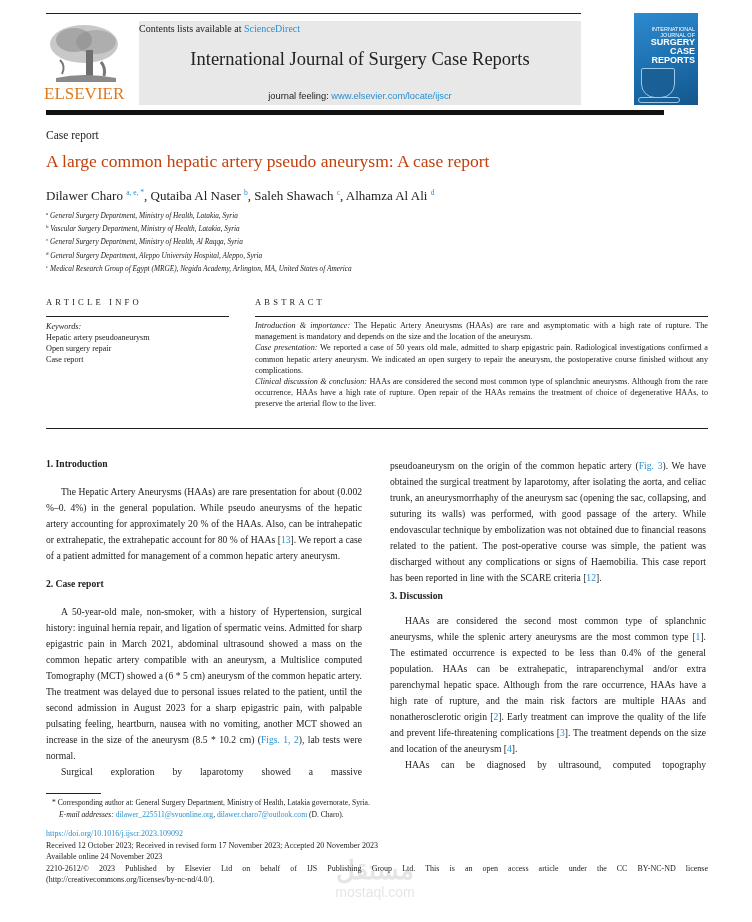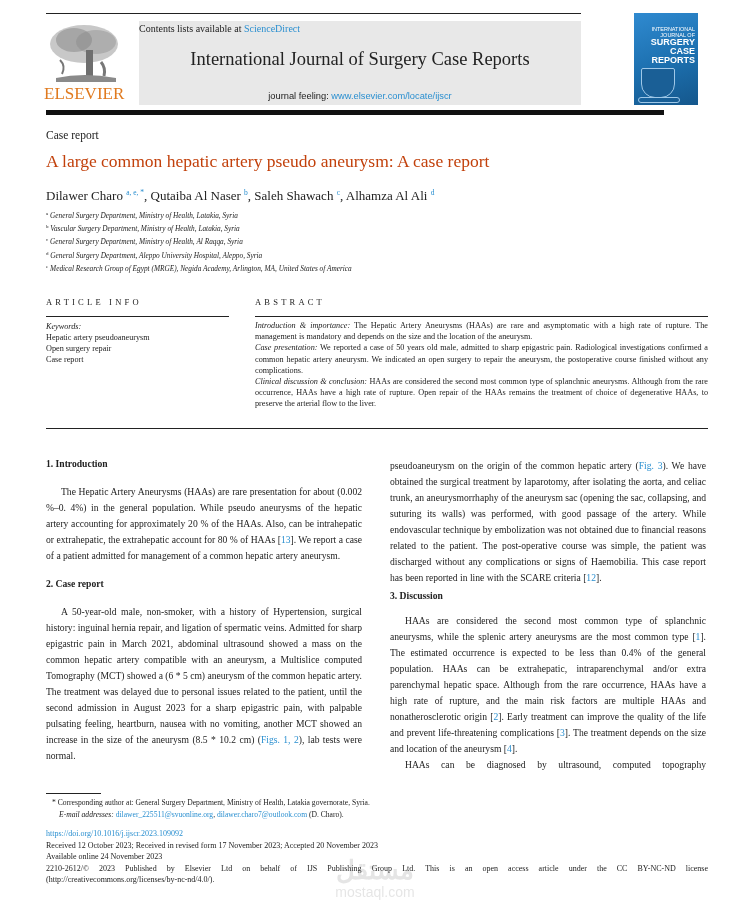--- a/index.html
+++ b/index.html
@@ -146,20 +146,21 @@
 <div class="abs abs-bottom-rule"></div>
 
 <div class="abs sec-head sec1">1.  Introduction</div>
 <div class="abs col p1">
   <p><span>The Hepatic Artery Aneurysms (HAAs) are rare presentation for about (0.002 %–0. 4%) in the general population. While pseudo aneurysms of the hepatic artery accounting for approximately 20 % of the HAAs. Also, can be intrahepatic or extrahepatic, the extrahepatic account for 80 % of HAAs [</span><a class="link">13</a><span>]. We report a case of a patient admitted for management of a common hepatic artery aneurysm.</span></p>
 </div>
 
 <div class="abs sec-head sec2">2.  Case report</div>
 <div class="abs col p2">
   <p><span>A 50-year-old male, non-smoker, with a history of Hypertension, surgical history: inguinal hernia repair, and ligation of spermatic veins. Admitted for sharp epigastric pain in March 2021, abdominal ultrasound showed a mass on the common hepatic artery compatible with an aneurysm, a Multislice computed Tomography (MCT) showed a (6 * 5 cm) aneurysm of the common hepatic artery. The treatment was delayed due to personal issues related to the patient, until the second admission in August 2023 for a sharp epigastric pain, with palpable pulsating feeling, heartburn, nausea with no vomiting, another MCT showed an increase in the size of the aneurysm (8.5 * 10.2 cm) (</span><a class="link">Figs. 1, 2</a><span>), lab tests were normal.</span></p>
+  <p class="nb">Surgical exploration by laparotomy showed a massive</p>
 </div>
 
 <div class="abs col col2a">
   <p style="text-indent:0"><span>pseudoaneurysm on the origin of the common hepatic artery (</span><a class="link">Fig. 3</a><span>). We have obtained the surgical treatment by laparotomy, after isolating the aorta, and celiac trunk, an aneurysmorrhaphy of the aneurysm sac (opening the sac, collapsing, and suturing its walls) was performed, with good passage of the artery. While endovascular technique by embolization was not obtained due to financial reasons related to the patient. The post-operative course was simple, the patient was discharged without any complications or signs of Haemobilia. This case report has been reported in line with the SCARE criteria [</span><a class="link">12</a><span>].</span></p>
 </div>
 
 <div class="abs sec-head sec3">3.  Discussion</div>
 <div class="abs col p3">
   <p><span>HAAs are considered the second most common type of splanchnic aneurysms, while the splenic artery aneurysms are the most common type [</span><a class="link">1</a><span>]. The estimated occurrence is expected to be less than 0.4% of the general population. HAAs can be extrahepatic, intraparenchymal and/or extra parenchymal hepatic space. Although from the rare occurrence, HAAs have a high rate of rupture, and the main risk factors are multiple HAAs and nonatherosclerotic origin [</span><a class="link">2</a><span>]. Early treatment can improve the quality of the life and prevent life-threatening complications [</span><a class="link">3</a><span>]. The treatment depends on the size and location of the aneurysm [</span><a class="link">4</a><span>].</span></p>
   <p class="nb">HAAs can be diagnosed by ultrasound, computed topography</p>

